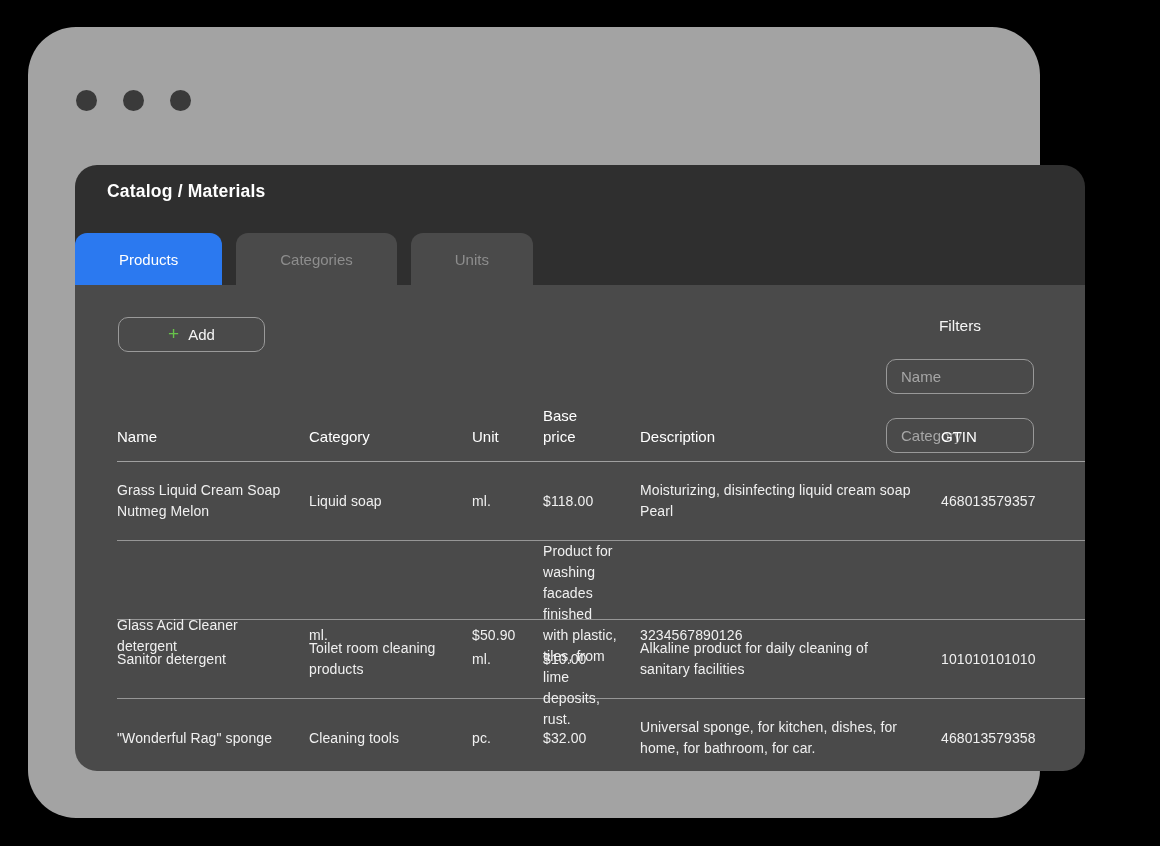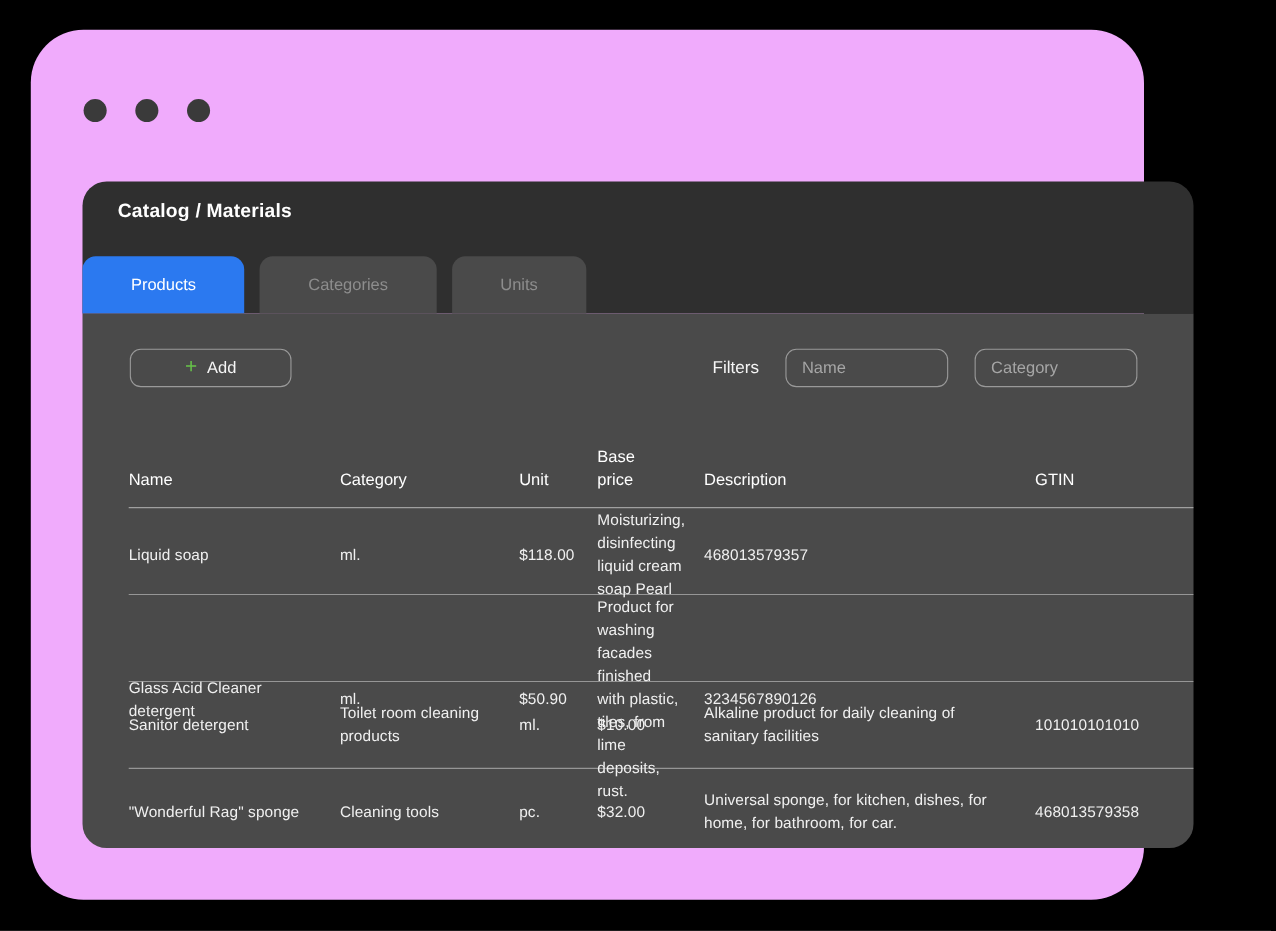--- a/index.html
+++ b/index.html
@@ -7,21 +7,21 @@
     width: 1160px; height: 846px;
     background: #000000;
     font-family: "Liberation Sans", sans-serif;
     overflow: hidden;
     position: relative;
   }
   .window {
     position: absolute;
     left: 28px; top: 27px;
     width: 1012px; height: 791px;
-    background: #f0abfc;
+    background: #a3a3a3;
     border-radius: 48px;
   }
   .traffic-lights {
     position: absolute;
     left: 48px; top: 63px;
     display: flex; gap: 26px;
   }
   .dot {
     width: 21px; height: 21px;
     border-radius: 50%;
@@ -93,21 +93,21 @@
   .plus {
     color: #67c24a;
     font-size: 19px;
     font-weight: 400;
     line-height: 1;
     margin-top: -2px;
   }
   .filters {
     position: absolute;
     top: 32px; right: 51px;
-    display: flex; align-items: center; gap: 24px;
+    display: flex; align-items: center; gap: 24px; flex-direction: column;
   }
   .filters-label {
     color: #f5f5f5;
     font-size: 15.5px;
     font-weight: 500;
   }
   .filter-input {
     width: 148px; height: 35px;
     box-sizing: border-box;
     background: transparent;
@@ -201,20 +201,21 @@
         <div class="trow thead">
           <div class="th"><span>Name</span></div>
           <div class="th"><span>Category</span></div>
           <div class="th"><span>Unit</span></div>
           <div class="th th-narrow"><span>Base price</span></div>
           <div class="th"><span>Description</span></div>
           <div class="th"><span>GTIN</span></div>
         </div>
 
         <div class="trow">
+          <div class="td">Grass Liquid Cream Soap Nutmeg Melon</div>
           <div class="td">Liquid soap</div>
           <div class="td">ml.</div>
           <div class="td">$118.00</div>
           <div class="td">Moisturizing, disinfecting liquid cream soap Pearl</div>
           <div class="td">468013579357</div>
         </div>
 
         <div class="trow">
           <div class="td">Glass Acid Cleaner detergent</div>
           <div class="td">ml.</div>

